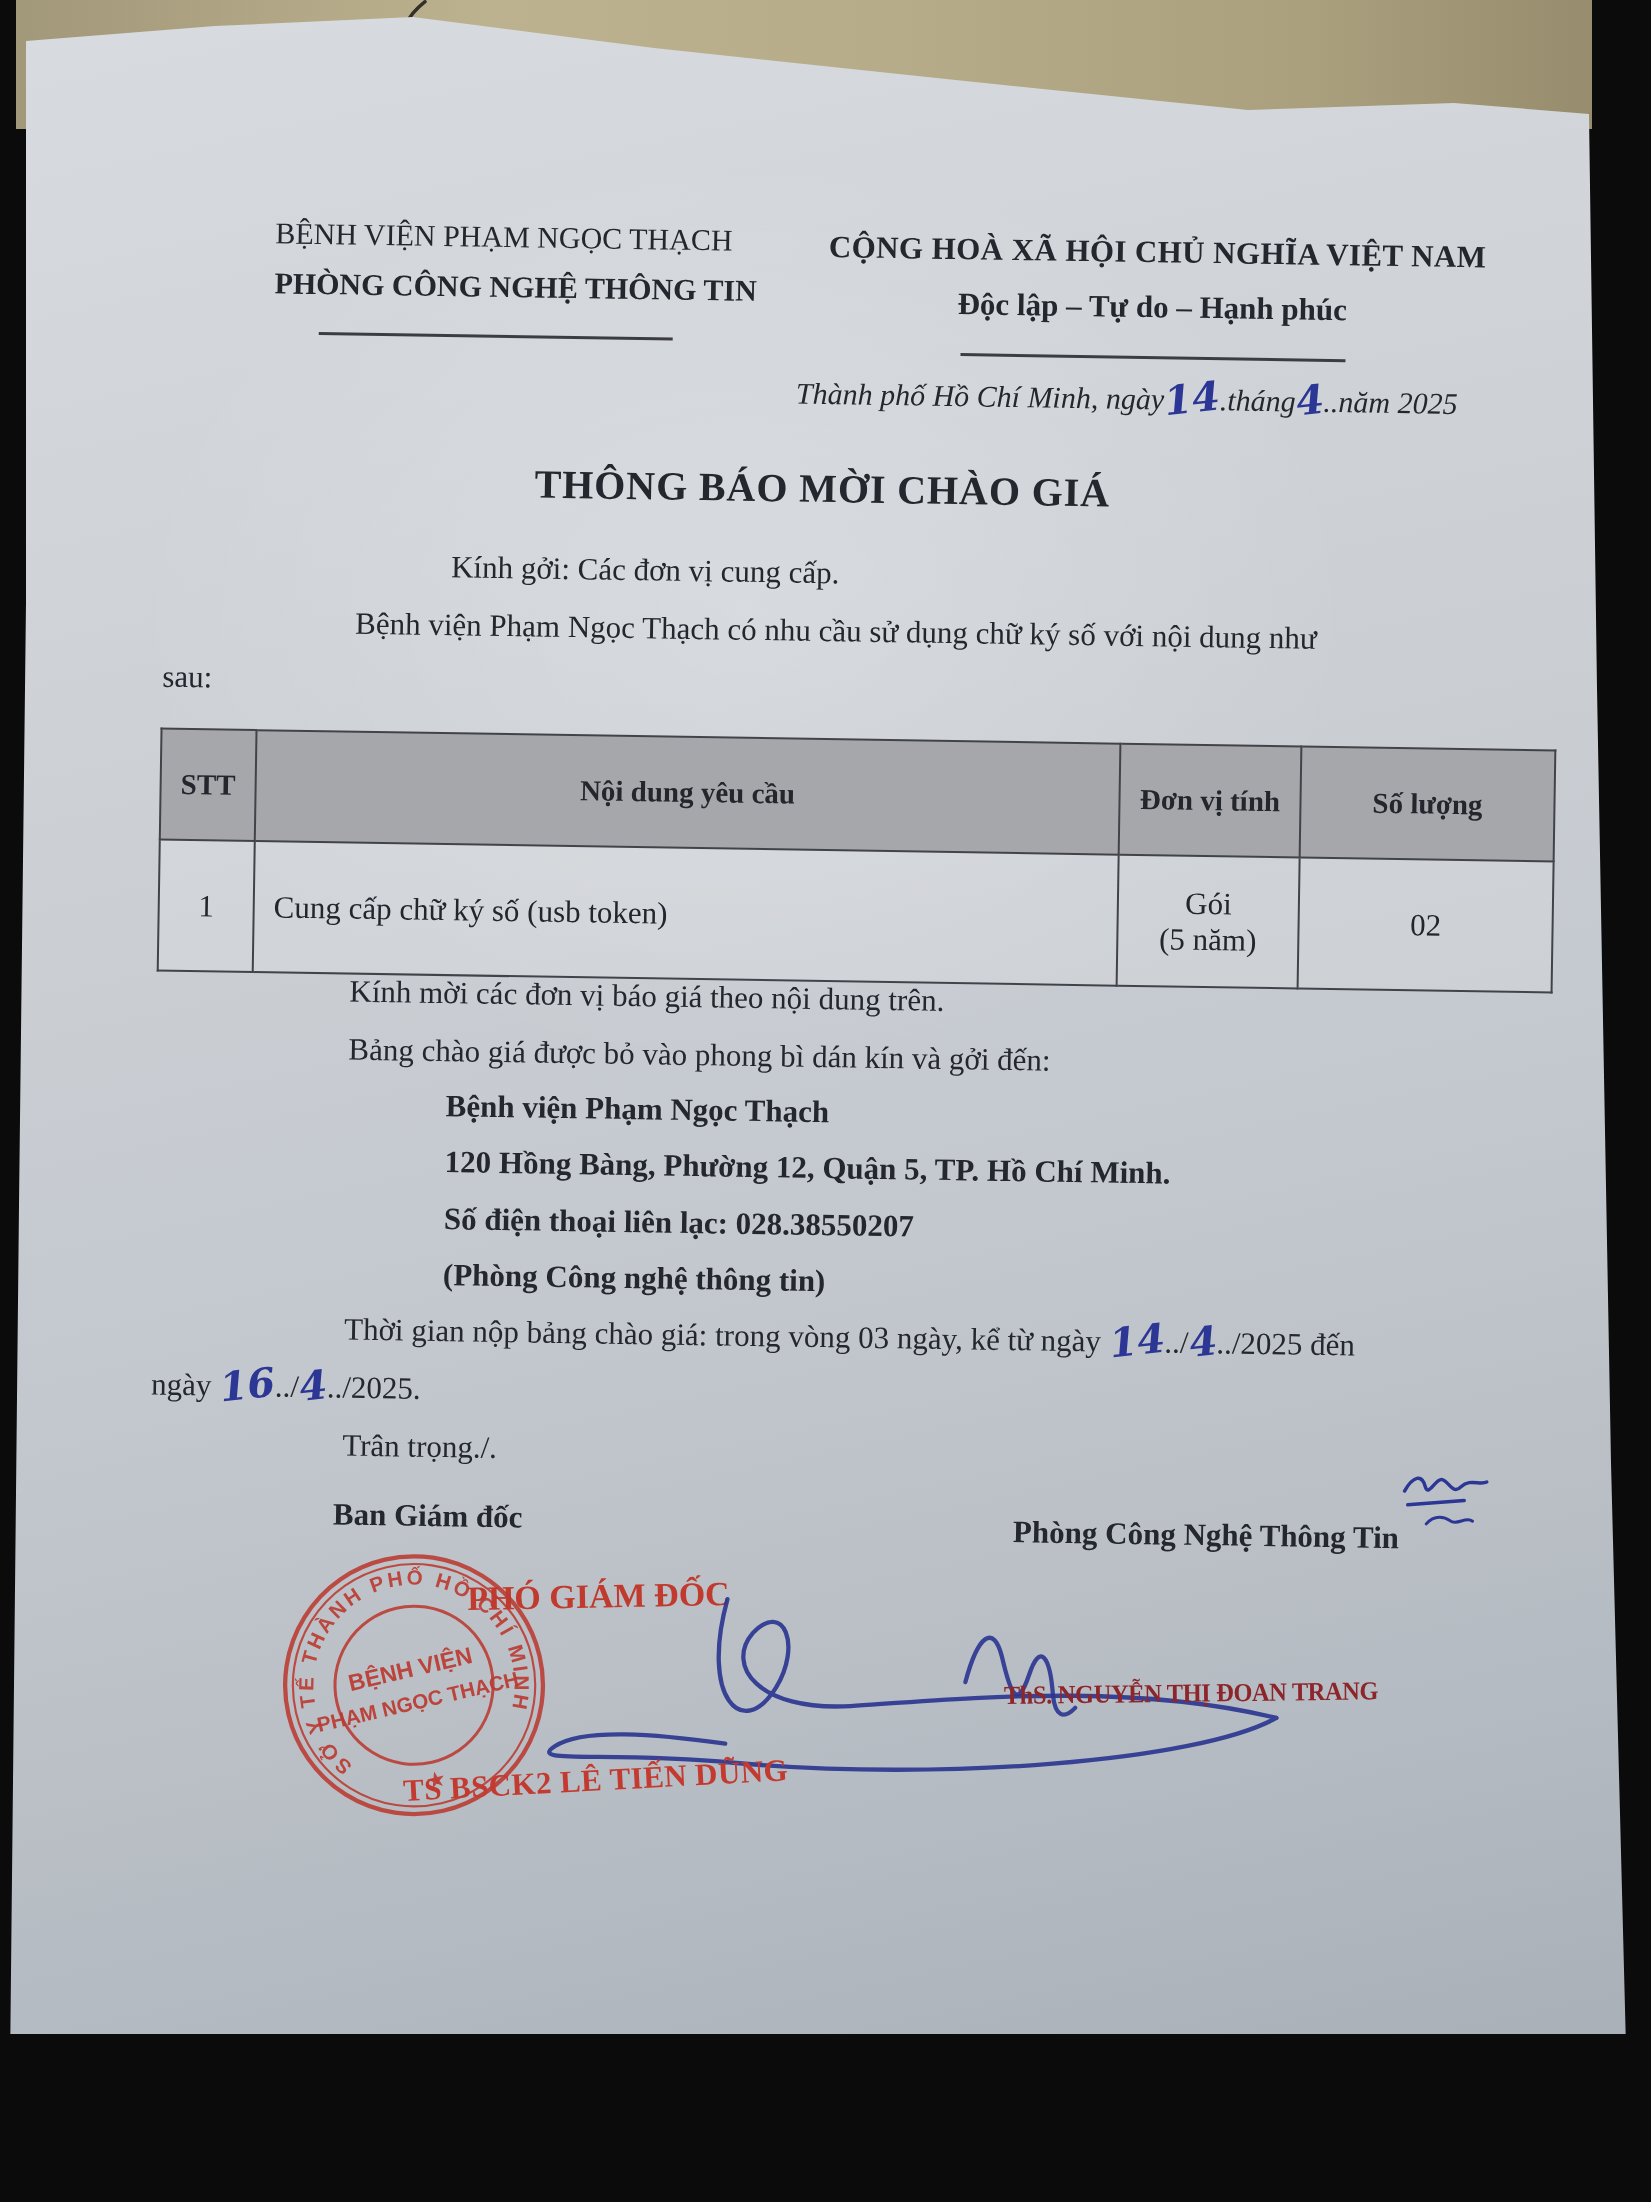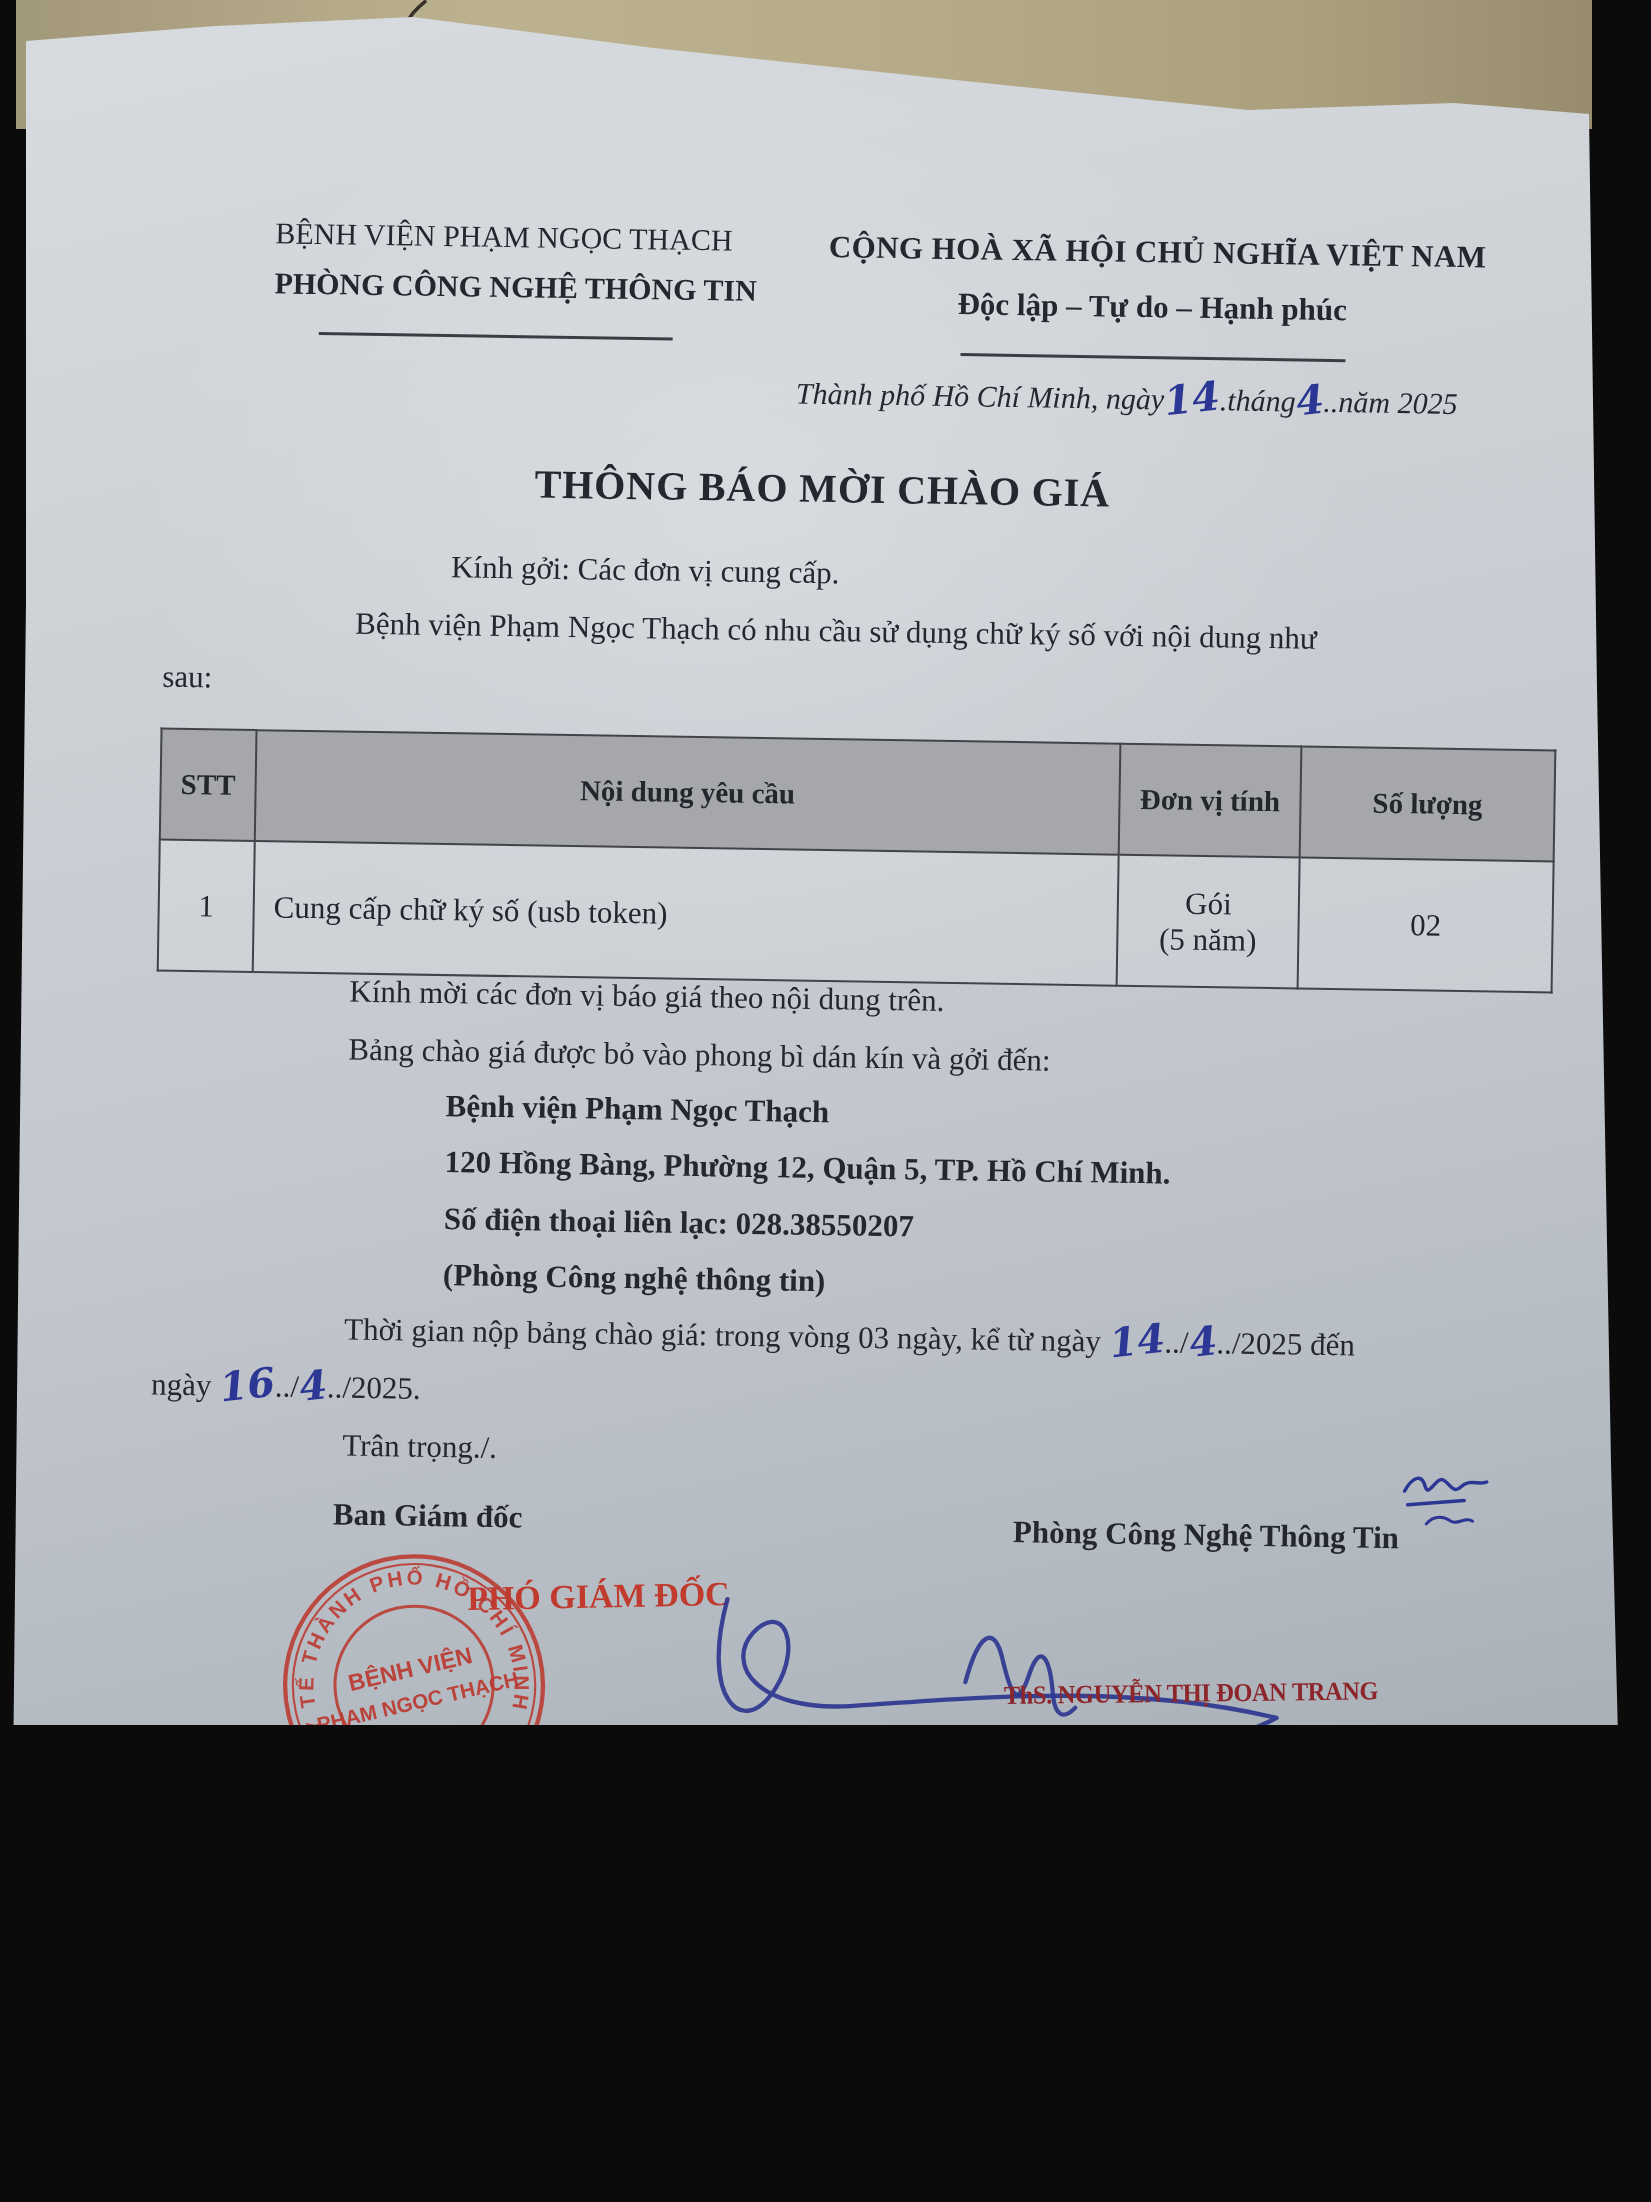--- a/index.html
+++ b/index.html
@@ -1,17 +1,17 @@
 <!DOCTYPE html>
 <html style="font-size:13.8px"><head>
 <meta charset="utf-8">
 <style>
   html,body{margin:0;padding:0;}
   body{background:#0b0b0c;width:1652px;height:2203px;overflow:hidden;}
-  #stage{position:relative;width:1652px;height:1725px;overflow:hidden;background:#0b0b0c;}
+  #stage{position:relative;width:1652px;height:2034px;overflow:hidden;background:#0b0b0c;}
 
   
   .desk-band{position:absolute;left:15.5px;top:0;width:1576px;height:129px;
     background:linear-gradient(90deg,#a2987a 0%,#bdb28f 30%,#b6ac8a 55%,#aaa07e 82%,#978d6e 100%);}
 
   
   .paper{position:absolute;inset:0;
     background:
       radial-gradient(1032px 774px at 45% 30%, rgba(255,255,255,0.20), rgba(255,255,255,0) 60%),
       linear-gradient(168deg,#d8dbdf 0%,#cdd1d6 34%,#c3c8ce 60%,#b4bac1 86%,#aab0b8 100%);

